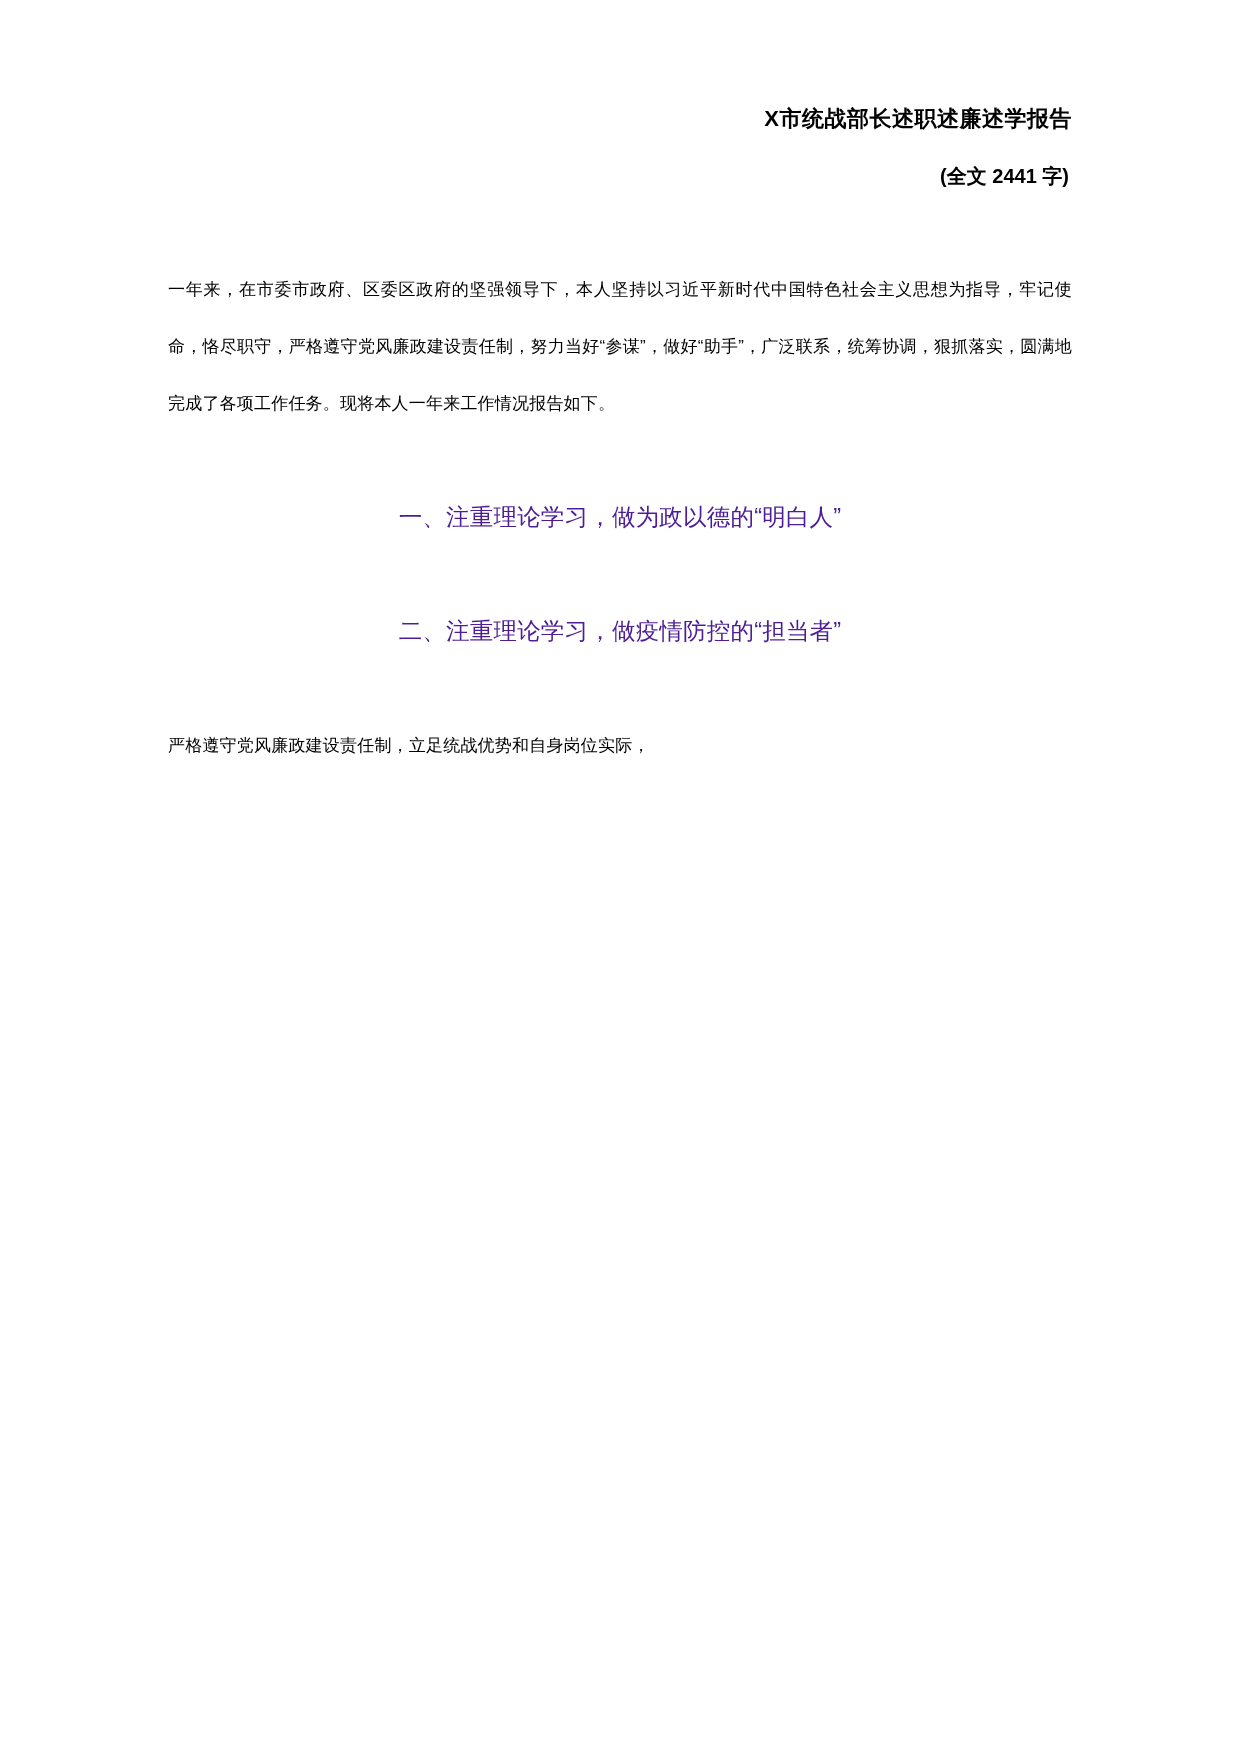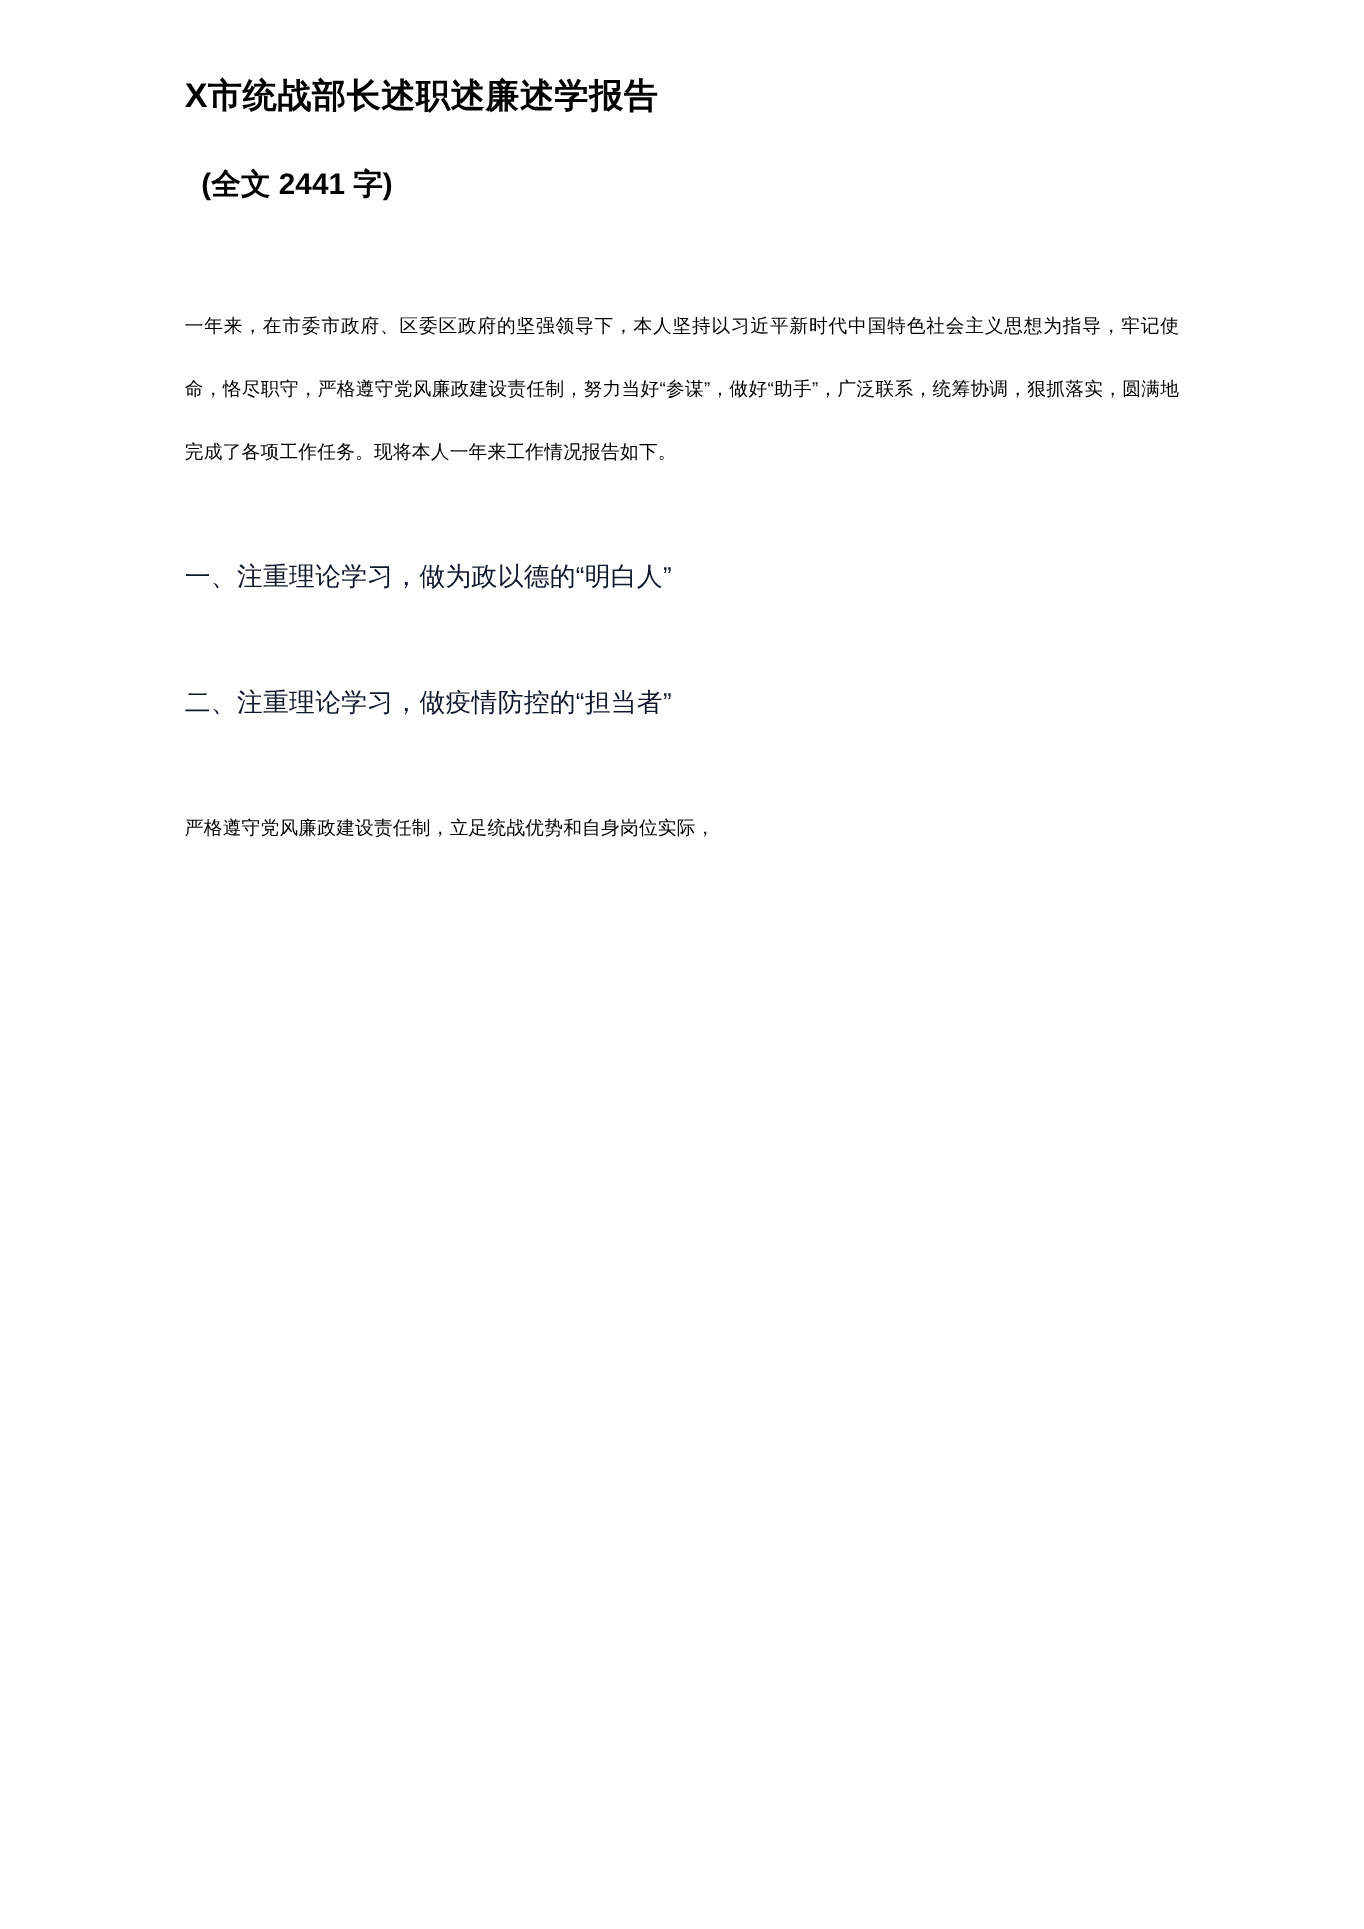--- a/index.html
+++ b/index.html
@@ -22,34 +22,34 @@
     box-sizing: border-box;
     padding: 0;
   }
   .content {
     position: absolute;
     left: 168px;
     top: 0;
     width: 904px;
   }
   .doc-title {
-    font-size: 31px;
+    font-size: 22px;
     font-weight: bold;
-    text-align: left;
+    text-align: right;
     letter-spacing: 0.5px;
     margin: 0;
-    padding-top: 66px;
+    padding-top: 104px;
     line-height: 1.35;
     color: #000;
   }
   .doc-subtitle {
-    font-size: 27px;
+    font-size: 20px;
     font-weight: bold;
-    text-align: left;
-    margin: 15px;
+    text-align: right;
+    margin: 3px;
     padding-top: 26px;
     line-height: 1.35;
     color: #000;
   }
   .body-block {
     padding-top: 68px;
   }
   p.para {
     font-size: 17px;
     line-height: 57px;
@@ -62,22 +62,22 @@
   }
   p.para.gap {
     margin-top: 57px;
   }
   h2.section {
     font-size: 23.5px;
     font-weight: normal;
     line-height: 57px;
     margin: 0;
     margin-top: 57px;
-    text-align: left;
-    color: #0f172a;
+    text-align: center;
+    color: #4c1d95;
     letter-spacing: 0.2px;
   }
 </style>
 </head>
 <body>
 
 <div class="page">
   <div class="content">
 
     <h1 class="doc-title">X市统战部长述职述廉述学报告</h1>

